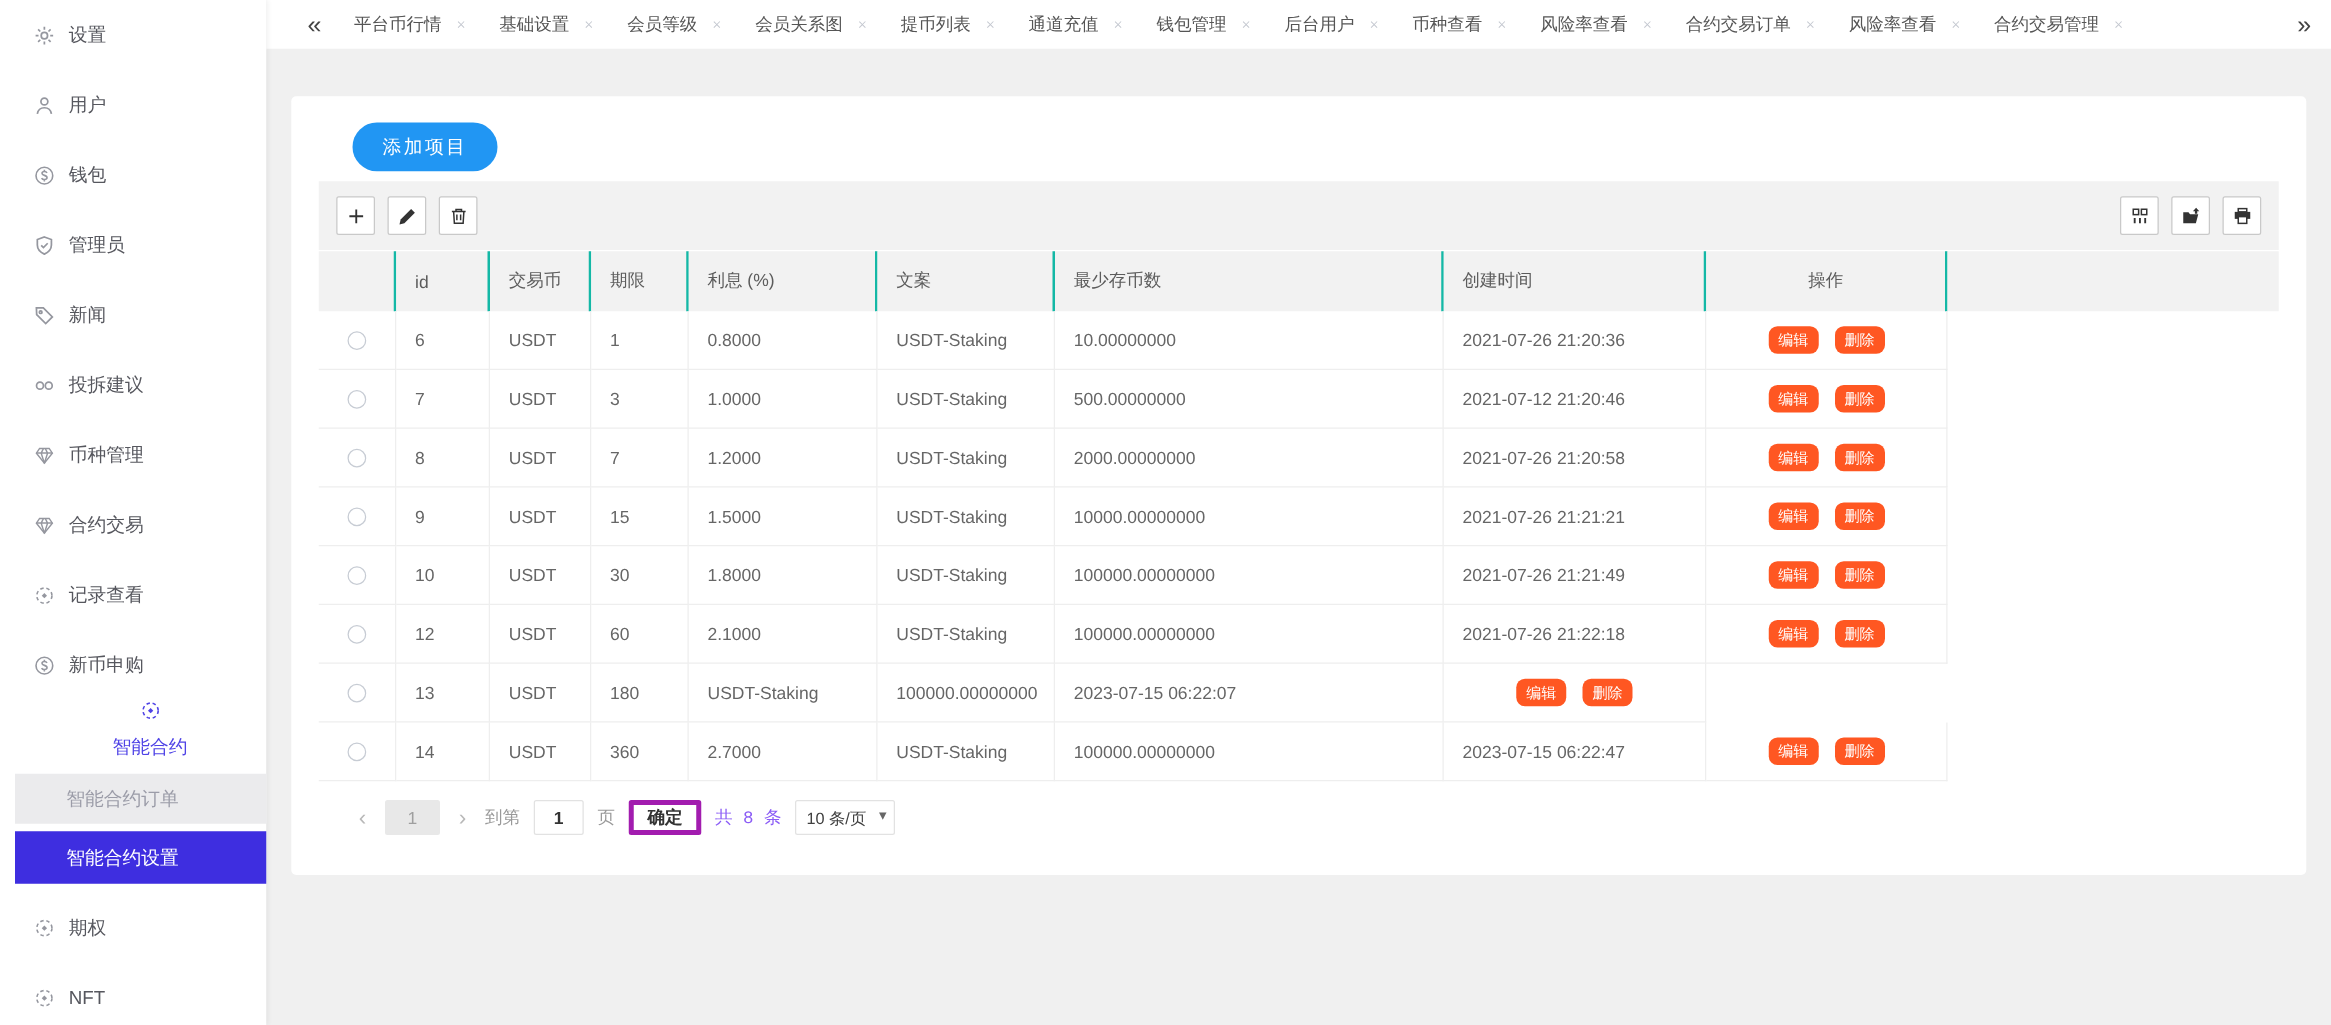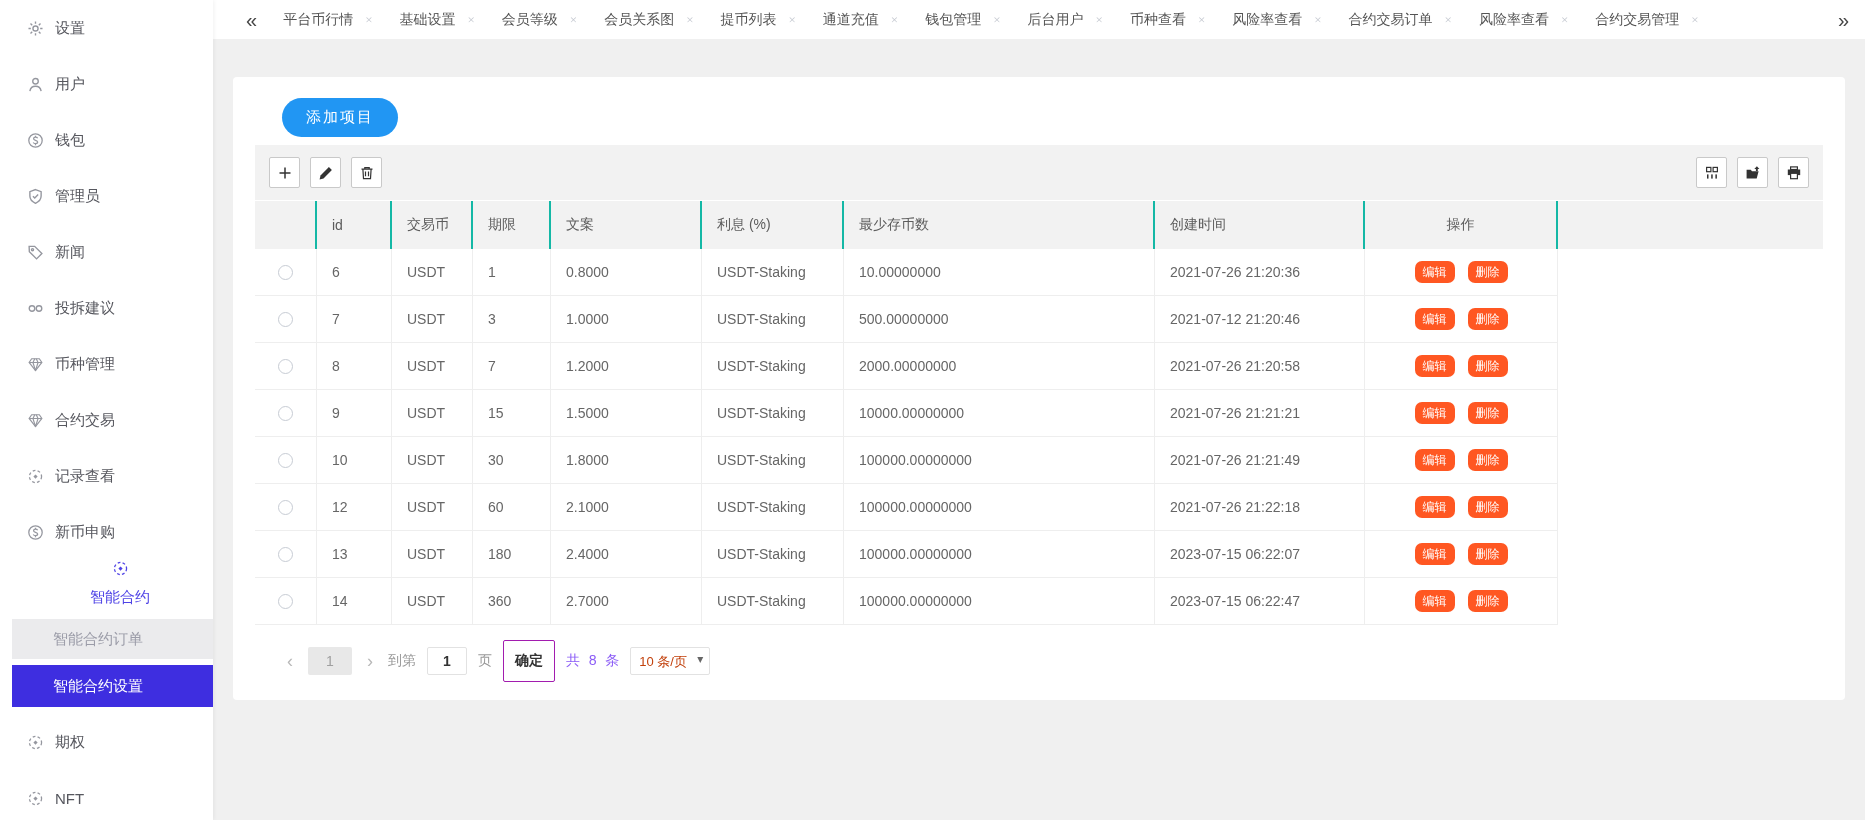--- a/index.html
+++ b/index.html
@@ -63,26 +63,26 @@
   .c-actions .btn-mini + .btn-mini { margin-left:13px; }
 
   
   .pagination { margin:15px 0 0 28px; display:flex; align-items:center; gap:11px; }
   .pg-prev, .pg-next { color:#b8b8b8; font-size:18px; width:14px; text-align:center; cursor:pointer; line-height:1; }
   .pg-cur { width:44px; height:28px; background:#e8e8e8; color:#9f9f9f; display:flex;
             align-items:center; justify-content:center; border-radius:2px; cursor:pointer; }
   .pg-label { color:#999; }
   .pg-input { width:40px; height:28px; border:1px solid #e2e2e2; border-radius:2px; text-align:center;
               color:#333; font-weight:bold; font-size:14px; font-family:inherit; }
-  .pg-btn { height:42px; padding:0 11px; background:#fff; border:1px solid #a21caf; border-radius:2px;
+  .pg-btn { height:28px; padding:0 11px; background:#fff; border:4px solid #a21caf; border-radius:2px;
             color:#333; font-weight:bold; font-size:14px; cursor:pointer; font-family:inherit; }
   .pg-total { color:#8b5cf6;font-family:Liberation Mono, monospace; }
   .pg-select-wrap { position:relative; }
   .pg-select { appearance:none; -webkit-appearance:none; height:28px; padding:0 22px 0 8px;
-               border:1px solid #e2e2e2; border-radius:2px; background:#fff; color:#c2410c;
+               border:1px solid #e2e2e2; border-radius:2px; background:#fff; color:#404040;
                font-size:13px; font-family:inherit; cursor:pointer; }
   .pg-select-wrap::after { content:"▾"; position:absolute; right:7px; top:5px; color:#666;
                            font-size:12px; pointer-events:none; }
 </style>
 </head>
 <body>
 
 <aside class="sidebar">
   <nav id="side-nav">
       <div class="side-item">
@@ -364,22 +364,22 @@
             </button>
           </div>
         </div>
 
       <div class="table" id="table">
           <div class="t-row t-head">
             <div class="t-cell c-radio"></div>
             <div class="t-cell c-id">id</div>
             <div class="t-cell c-coin">交易币</div>
             <div class="t-cell c-term">期限</div>
+            <div class="t-cell c-interest">利息 (%)</div>
             <div class="t-cell c-text">文案</div>
-            <div class="t-cell c-interest">利息 (%)</div>
             <div class="t-cell c-min_deposit">最少存币数</div>
             <div class="t-cell c-created_at">创建时间</div>
             <div class="t-cell c-actions">操作</div>
             <div class="t-cell c-filler filler"></div>
           </div>
           <div class="t-row">
             <div class="t-cell c-radio">
               <span class="radio"></span>
             </div>
             <div class="t-cell c-id">6</div>
@@ -480,21 +480,20 @@
             </div>
             <div class="t-cell c-filler filler"></div>
           </div>
           <div class="t-row">
             <div class="t-cell c-radio">
               <span class="radio"></span>
             </div>
             <div class="t-cell c-id">13</div>
             <div class="t-cell c-coin">USDT</div>
             <div class="t-cell c-term">180</div>
-            <div class="t-cell c-interest">2.4000</div>
             <div class="t-cell c-text">USDT-Staking</div>
             <div class="t-cell c-min_deposit">100000.00000000</div>
             <div class="t-cell c-created_at">2023-07-15 06:22:07</div>
             <div class="t-cell c-actions">
               <button class="btn-mini">编辑</button>
               <button class="btn-mini">删除</button>
             </div>
             <div class="t-cell c-filler filler"></div>
           </div>
           <div class="t-row">

